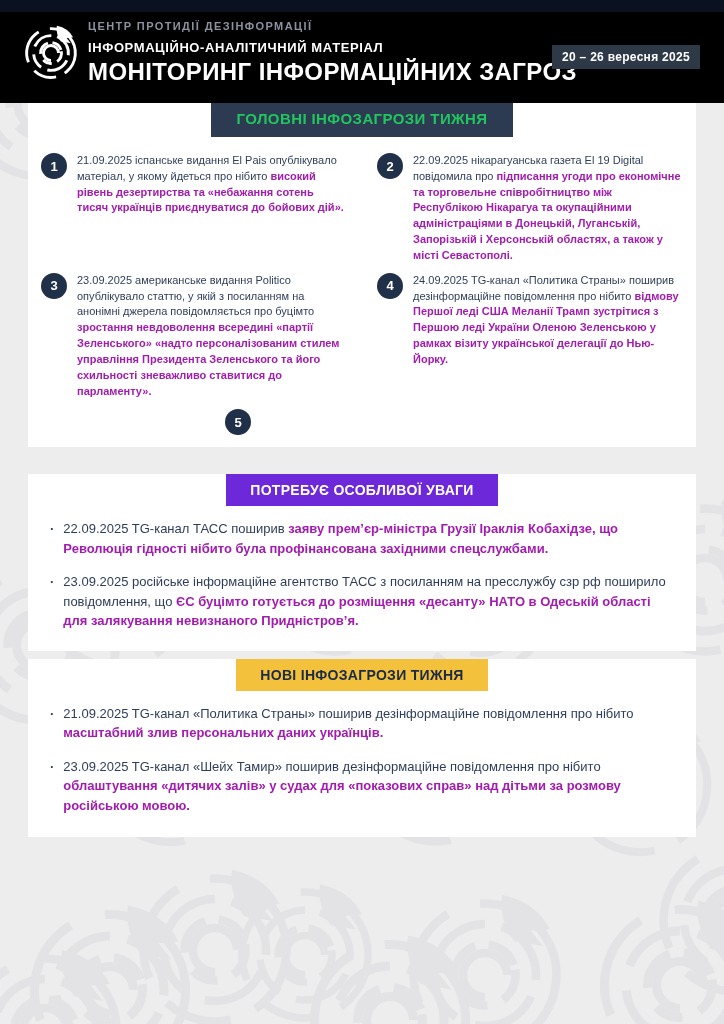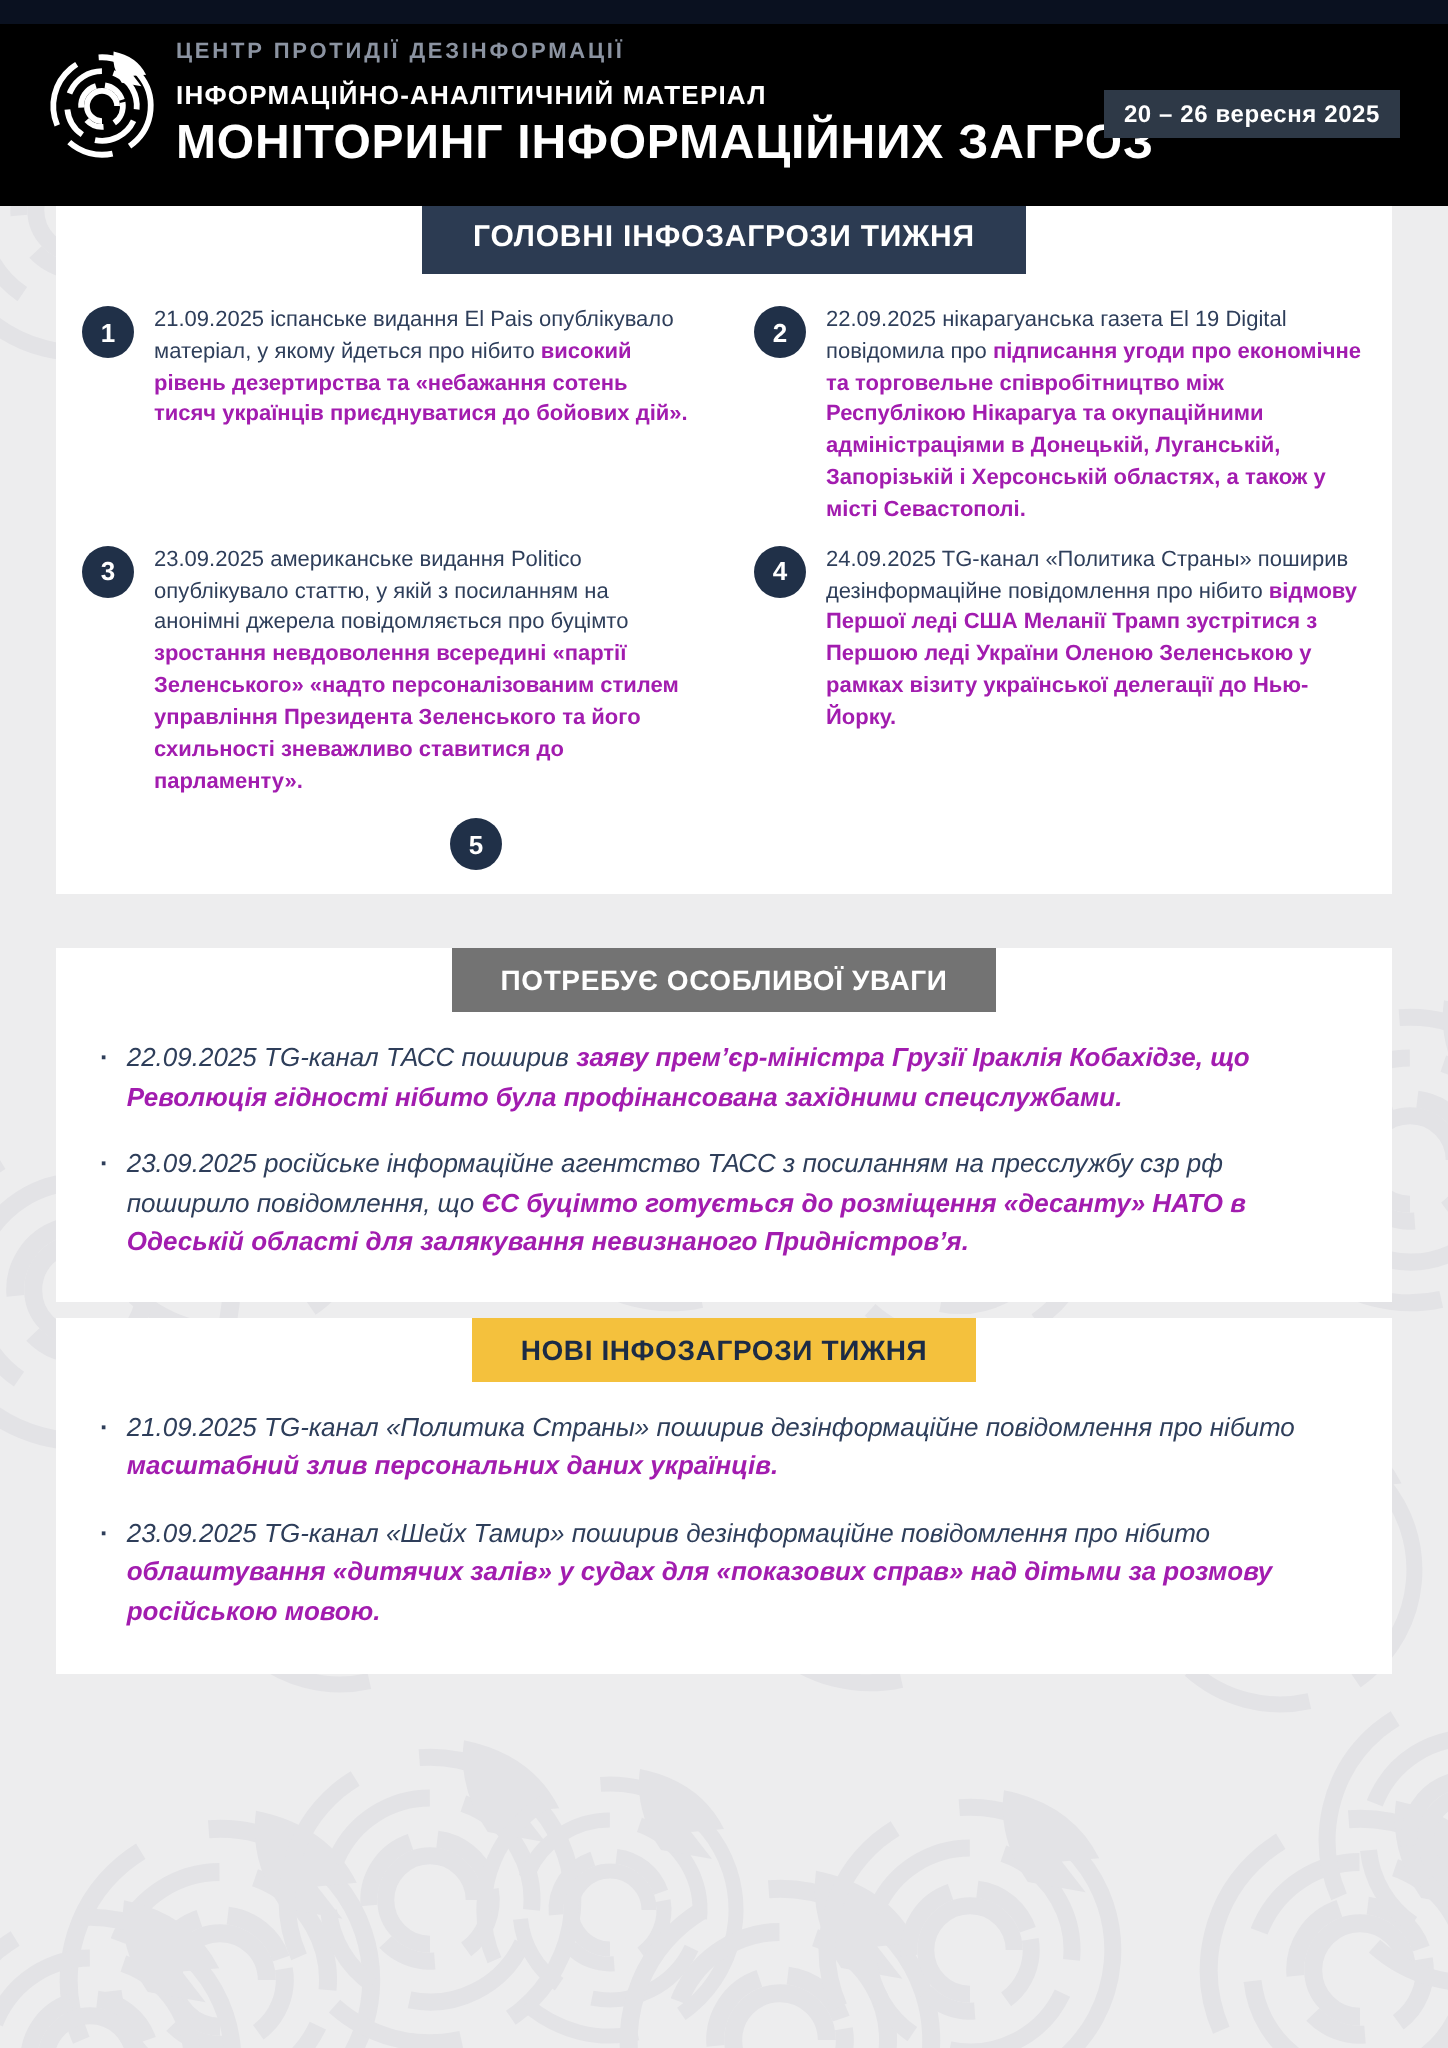--- a/index.html
+++ b/index.html
@@ -34,21 +34,21 @@
   .grid{display:grid;grid-template-columns:1fr 1fr;column-gap:30px;row-gap:9px;margin-top:16px;}
   .item{display:flex;gap:10px;align-items:flex-start;}
   .num{flex:none;width:26px;height:26px;border-radius:50%;background:#203048;color:#ffffff;
     font-size:13px;font-weight:bold;display:flex;align-items:center;justify-content:center;}
   .itext{font-size:11px;line-height:1.44;color:#2e3e5a;}
   .itext strong,.btext strong{color:#a21caf;}
   .centered-row{margin:10px 0 0 184px;width:330px;}
   .bullets{display:flex;flex-direction:column;gap:14px;margin-top:13px;}
   .bullet{display:flex;gap:9px;font-size:13px;line-height:1.5;}
   .bullet::before{content:"\00B7";font-weight:bold;color:#2e3e5a;flex:none;margin-top:0;}
-  .btext{color:#2e3e5a;font-style:italic;}
+  .btext{color:#2e3e5a;}
 </style>
 </head>
 <body>
 
 <svg class="wm-layer" width="724" height="1024" aria-hidden="true">
   <defs>
     <symbol id="wm" viewBox="0 0 100 100">
       <g fill="none" stroke="currentColor" stroke-width="5">
         <circle cx="50" cy="50" r="42" stroke-dasharray="70 16 40 18 60 20" transform="rotate(-40 50 50)"></circle>
         <circle cx="50" cy="50" r="30" stroke-dasharray="40 12 26 14 36 10" transform="rotate(25 50 50)"></circle>
@@ -89,21 +89,21 @@
     <p class="hdr-org">ЦЕНТР ПРОТИДІЇ ДЕЗІНФОРМАЦІЇ</p>
     <p class="hdr-sub">ІНФОРМАЦІЙНО-АНАЛІТИЧНИЙ МАТЕРІАЛ</p>
     <h1 class="hdr-title">МОНІТОРИНГ ІНФОРМАЦІЙНИХ ЗАГРОЗ</h1>
   </div>
   <div class="hdr-date">20 – 26 вересня 2025</div>
 </header>
 
 <main class="content">
 
   <section class="card card1">
-    <div class="badge badge-lg" style="background: rgb(44, 59, 82); color: #ffffff;">ГОЛОВНІ ІНФОЗАГРОЗИ ТИЖНЯ</div>
+    <div class="badge badge-lg" style="background: rgb(44, 59, 82); color: #22c55e;">ГОЛОВНІ ІНФОЗАГРОЗИ ТИЖНЯ</div>
     <div class="grid">
         <div class="item">
           <div class="num">1</div>
           <div class="itext"><span>21.09.2025 іспанське видання El Pais опублікувало матеріал, у якому йдеться про нібито </span><strong>високий рівень дезертирства та «небажання сотень тисяч українців приєднуватися до бойових дій».</strong></div>
         </div>
         <div class="item">
           <div class="num">2</div>
           <div class="itext"><span>22.09.2025 нікарагуанська газета El 19 Digital повідомила про </span><strong>підписання угоди про економічне та торговельне співробітництво між Республікою Нікарагуа та окупаційними адміністраціями в Донецькій, Луганській, Запорізькій і Херсонській областях, а також у місті Севастополі.</strong></div>
         </div>
         <div class="item">
@@ -116,21 +116,21 @@
         </div>
       </div>
     <div class="centered-row">
         <div class="item">
           <div class="num">5</div>
         </div>
       </div>
   </section>
 
   <section class="card card2">
-    <div class="badge badge-sm" style="background: #737373; color: rgb(255, 255, 255);">ПОТРЕБУЄ ОСОБЛИВОЇ УВАГИ</div>
+    <div class="badge badge-sm" style="background: #6d28d9; color: rgb(255, 255, 255);">ПОТРЕБУЄ ОСОБЛИВОЇ УВАГИ</div>
     <div class="bullets">
         <div class="bullet">
           <div class="btext"><span>22.09.2025 TG-канал ТАСС поширив </span><strong>заяву прем’єр-міністра Грузії Іраклія Кобахідзе, що Революція гідності нібито була профінансована західними спецслужбами.</strong></div>
         </div>
         <div class="bullet">
           <div class="btext"><span>23.09.2025 російське інформаційне агентство ТАСС з посиланням на пресслужбу сзр рф поширило повідомлення, що </span><strong>ЄС буцімто готується до розміщення «десанту» НАТО в Одеській області для залякування невизнаного Придністров’я.</strong></div>
         </div>
       </div>
   </section>
 

